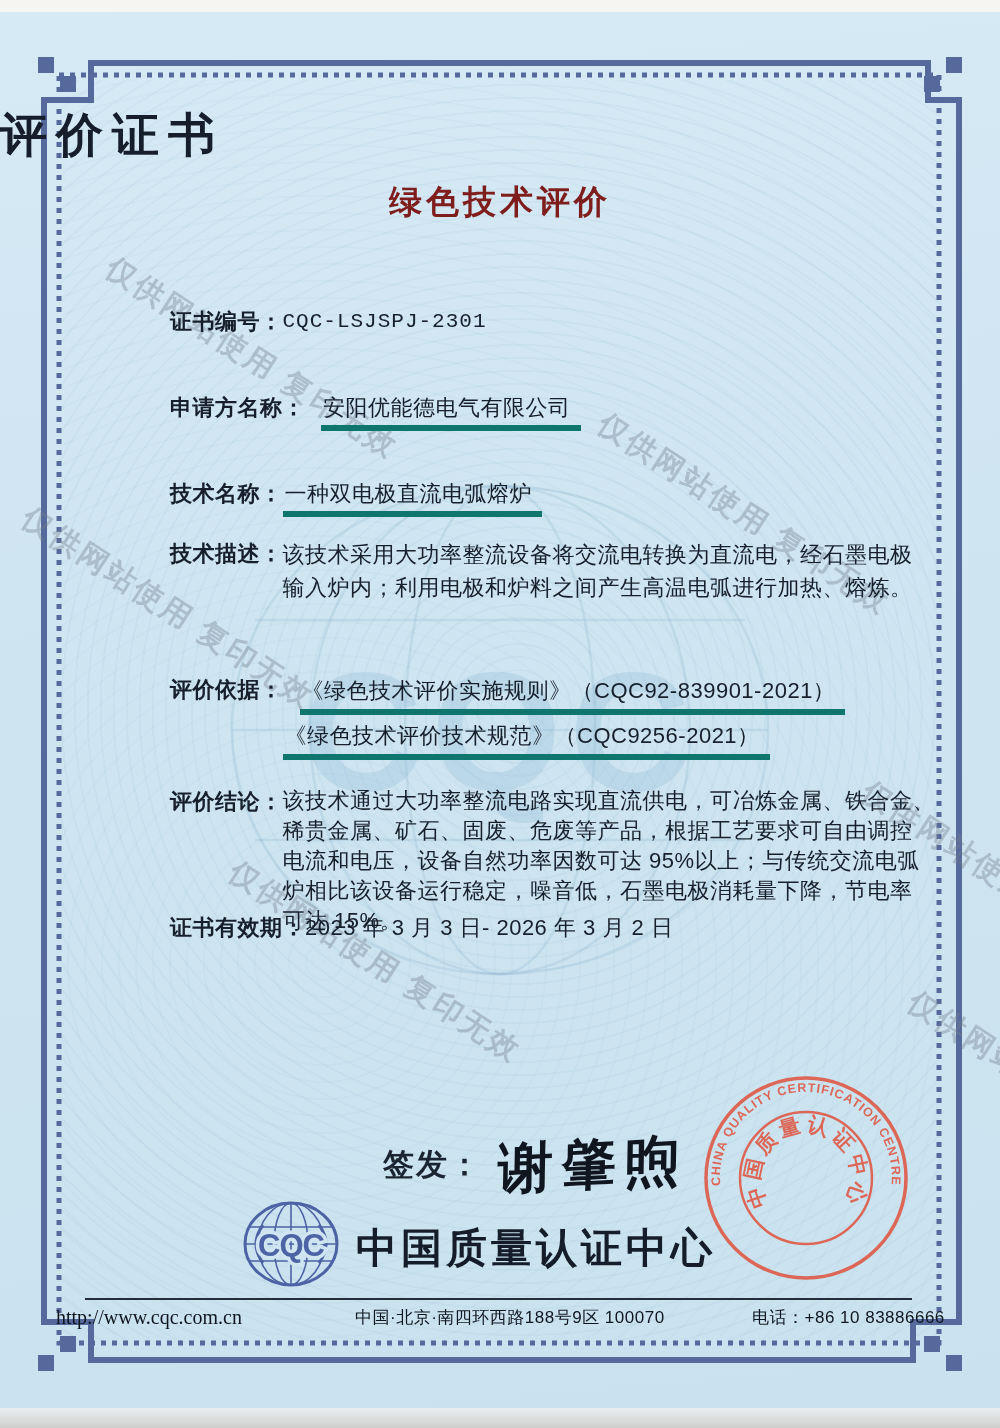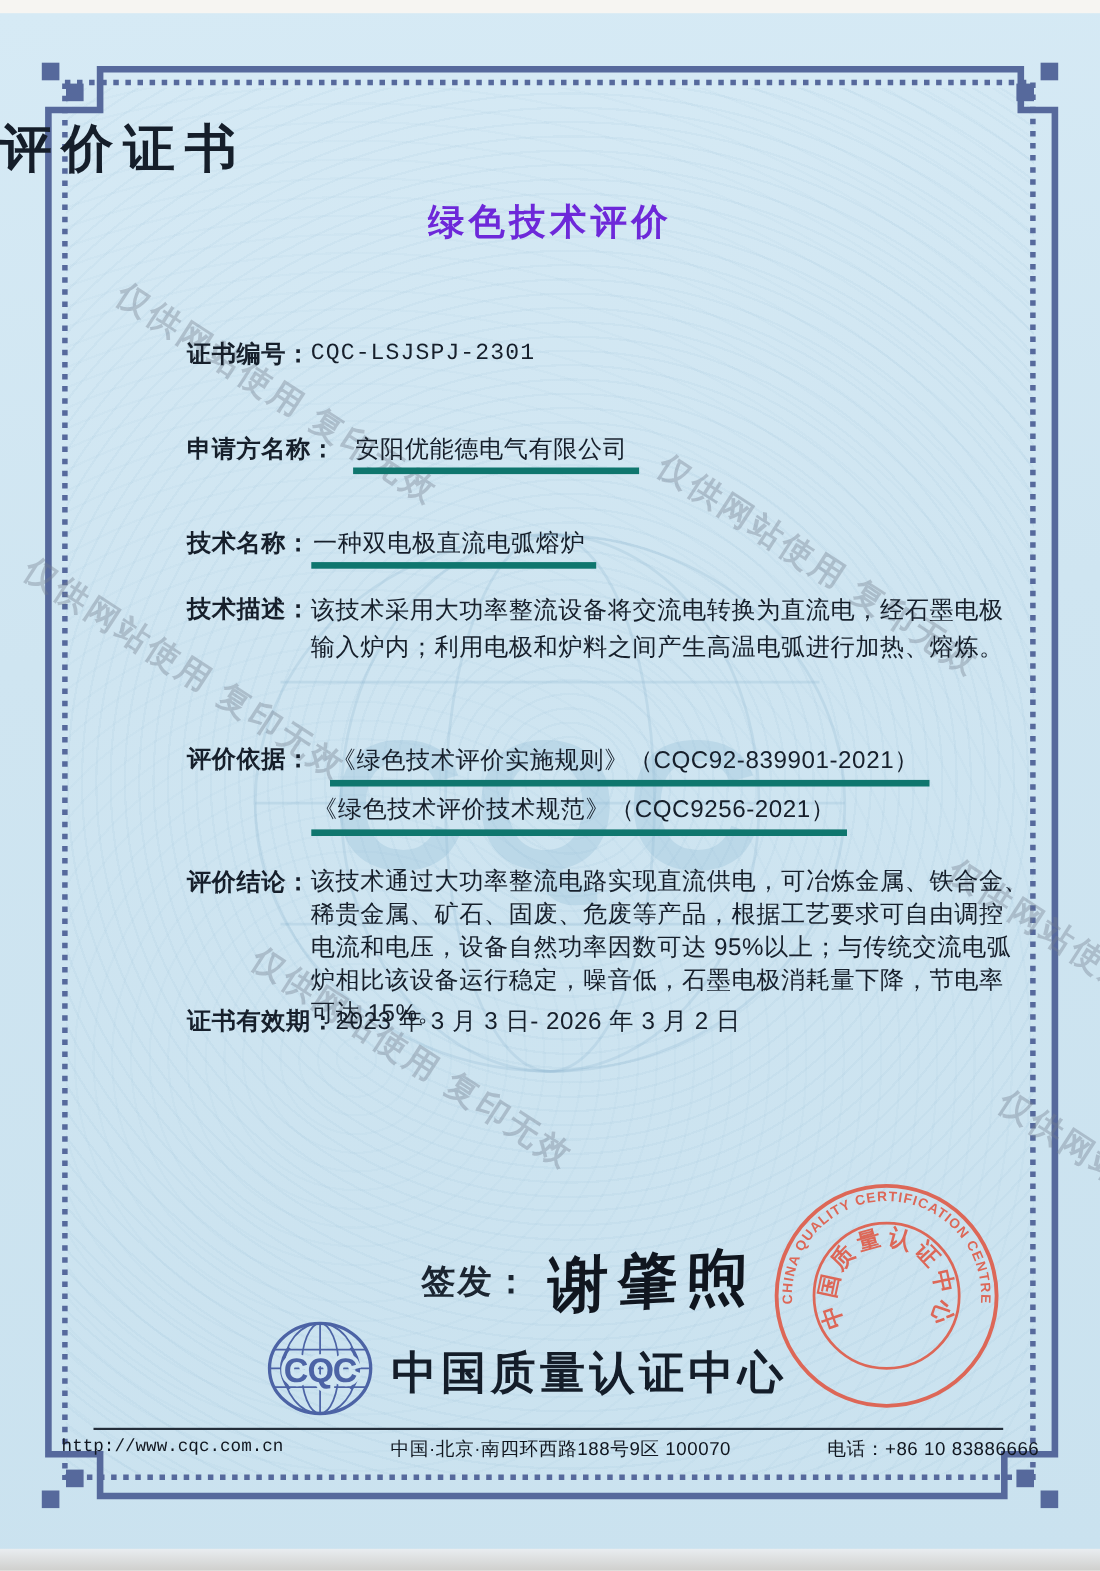--- a/index.html
+++ b/index.html
@@ -32,21 +32,21 @@
     transform:rotate(33deg);transform-origin:left top;
     pointer-events:none;
   }
   .globe-wm{position:absolute;left:210px;top:460px;pointer-events:none;}
   .title{
     position:absolute;left:0;top:104px;width:1000px;
     font-size:47px;font-weight:bold;letter-spacing:9px;color:#151e2a;
   }
   .subtitle{
     position:absolute;left:0;top:180px;width:1000px;text-align:center;
-    font-size:33px;font-weight:600;letter-spacing:4px;color:#6d28d9;
+    font-size:33px;font-weight:600;letter-spacing:4px;color:#7f1d1d;
   }
   .row{
     position:absolute;left:170px;display:flex;align-items:flex-start;
     font-size:22px;line-height:32px;color:#161f2b;
   }
   .lbl{font-weight:bold;white-space:nowrap;letter-spacing:0.5px;}
   .val{letter-spacing:0.5px;}
   .mono{font-family:Liberation Mono, monospace;font-size:21px;letter-spacing:1px;}
   .ul{border-bottom:6px solid #0f766e;padding:0 10px 1px 2px;}
   .lines30 div{line-height:30px;}
@@ -57,21 +57,21 @@
   .sign-name{
     display:inline-block;margin-left:16px;
     font-size:55px;font-weight:bold;letter-spacing:8px;color:#10161f;
     transform:rotate(-3deg) skewX(-4deg);
   }
   .issuer{position:absolute;left:238px;top:1196px;display:flex;align-items:center;}
   .issuer-name{font-size:41px;font-weight:600;letter-spacing:4px;color:#141d29;margin-left:12px;margin-top:8px;}
   .stamp{position:absolute;left:696px;top:1068px;opacity:0.9;}
   .footer-rule{position:absolute;left:85px;top:1298px;width:827px;height:2px;background:#242e3a;}
   .footer{position:absolute;left:0;top:1306px;width:1000px;font-size:17px;color:#10161f;}
-  .footer .web{position:absolute;left:56px;top:0;font-family:Liberation Mono, monospace;font-size:16px;}
+  .footer .web{position:absolute;left:56px;top:0;font-family:Liberation Serif, serif;font-size:20px;}
   .footer .addr{position:absolute;left:355px;top:0;letter-spacing:0.5px;}
   .footer .phone{position:absolute;left:752px;top:0;letter-spacing:0.5px;}
 </style>
 </head>
 <body>
 
 <div class="paper"></div>
 <div class="guilloche"></div>
 
 <svg class="globe-wm" width="580" height="560" viewBox="0 0 580 560">

